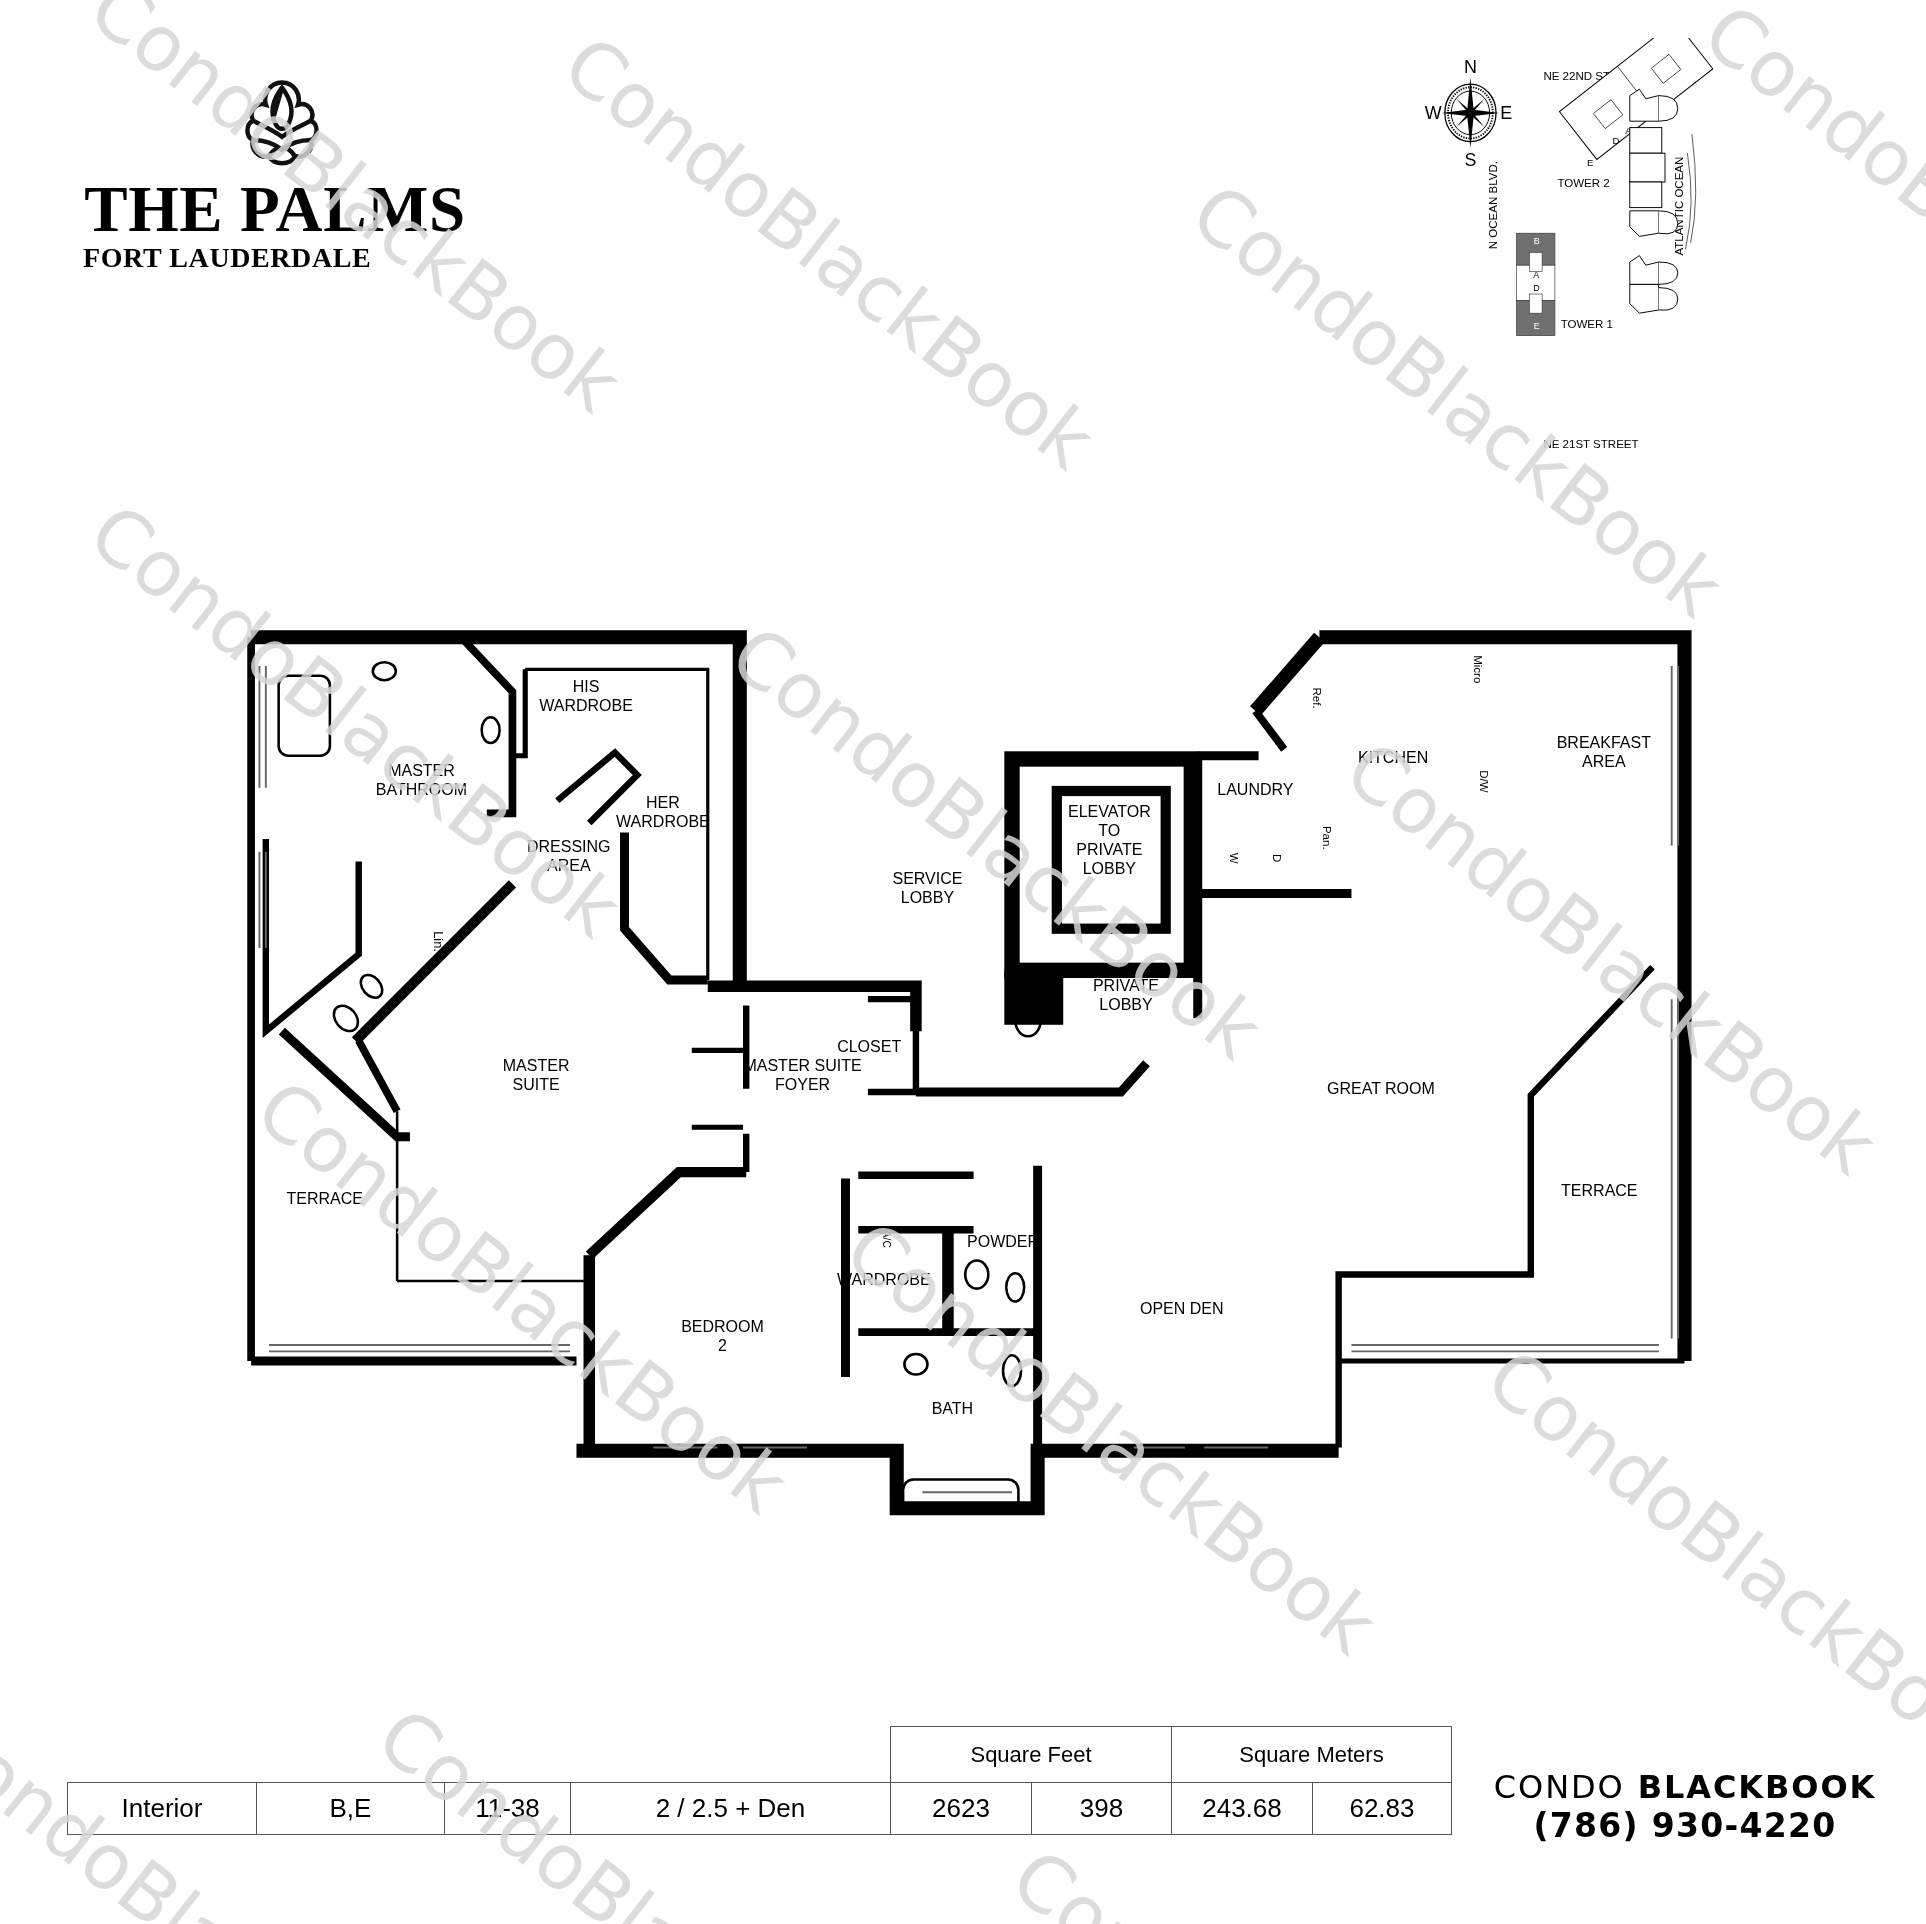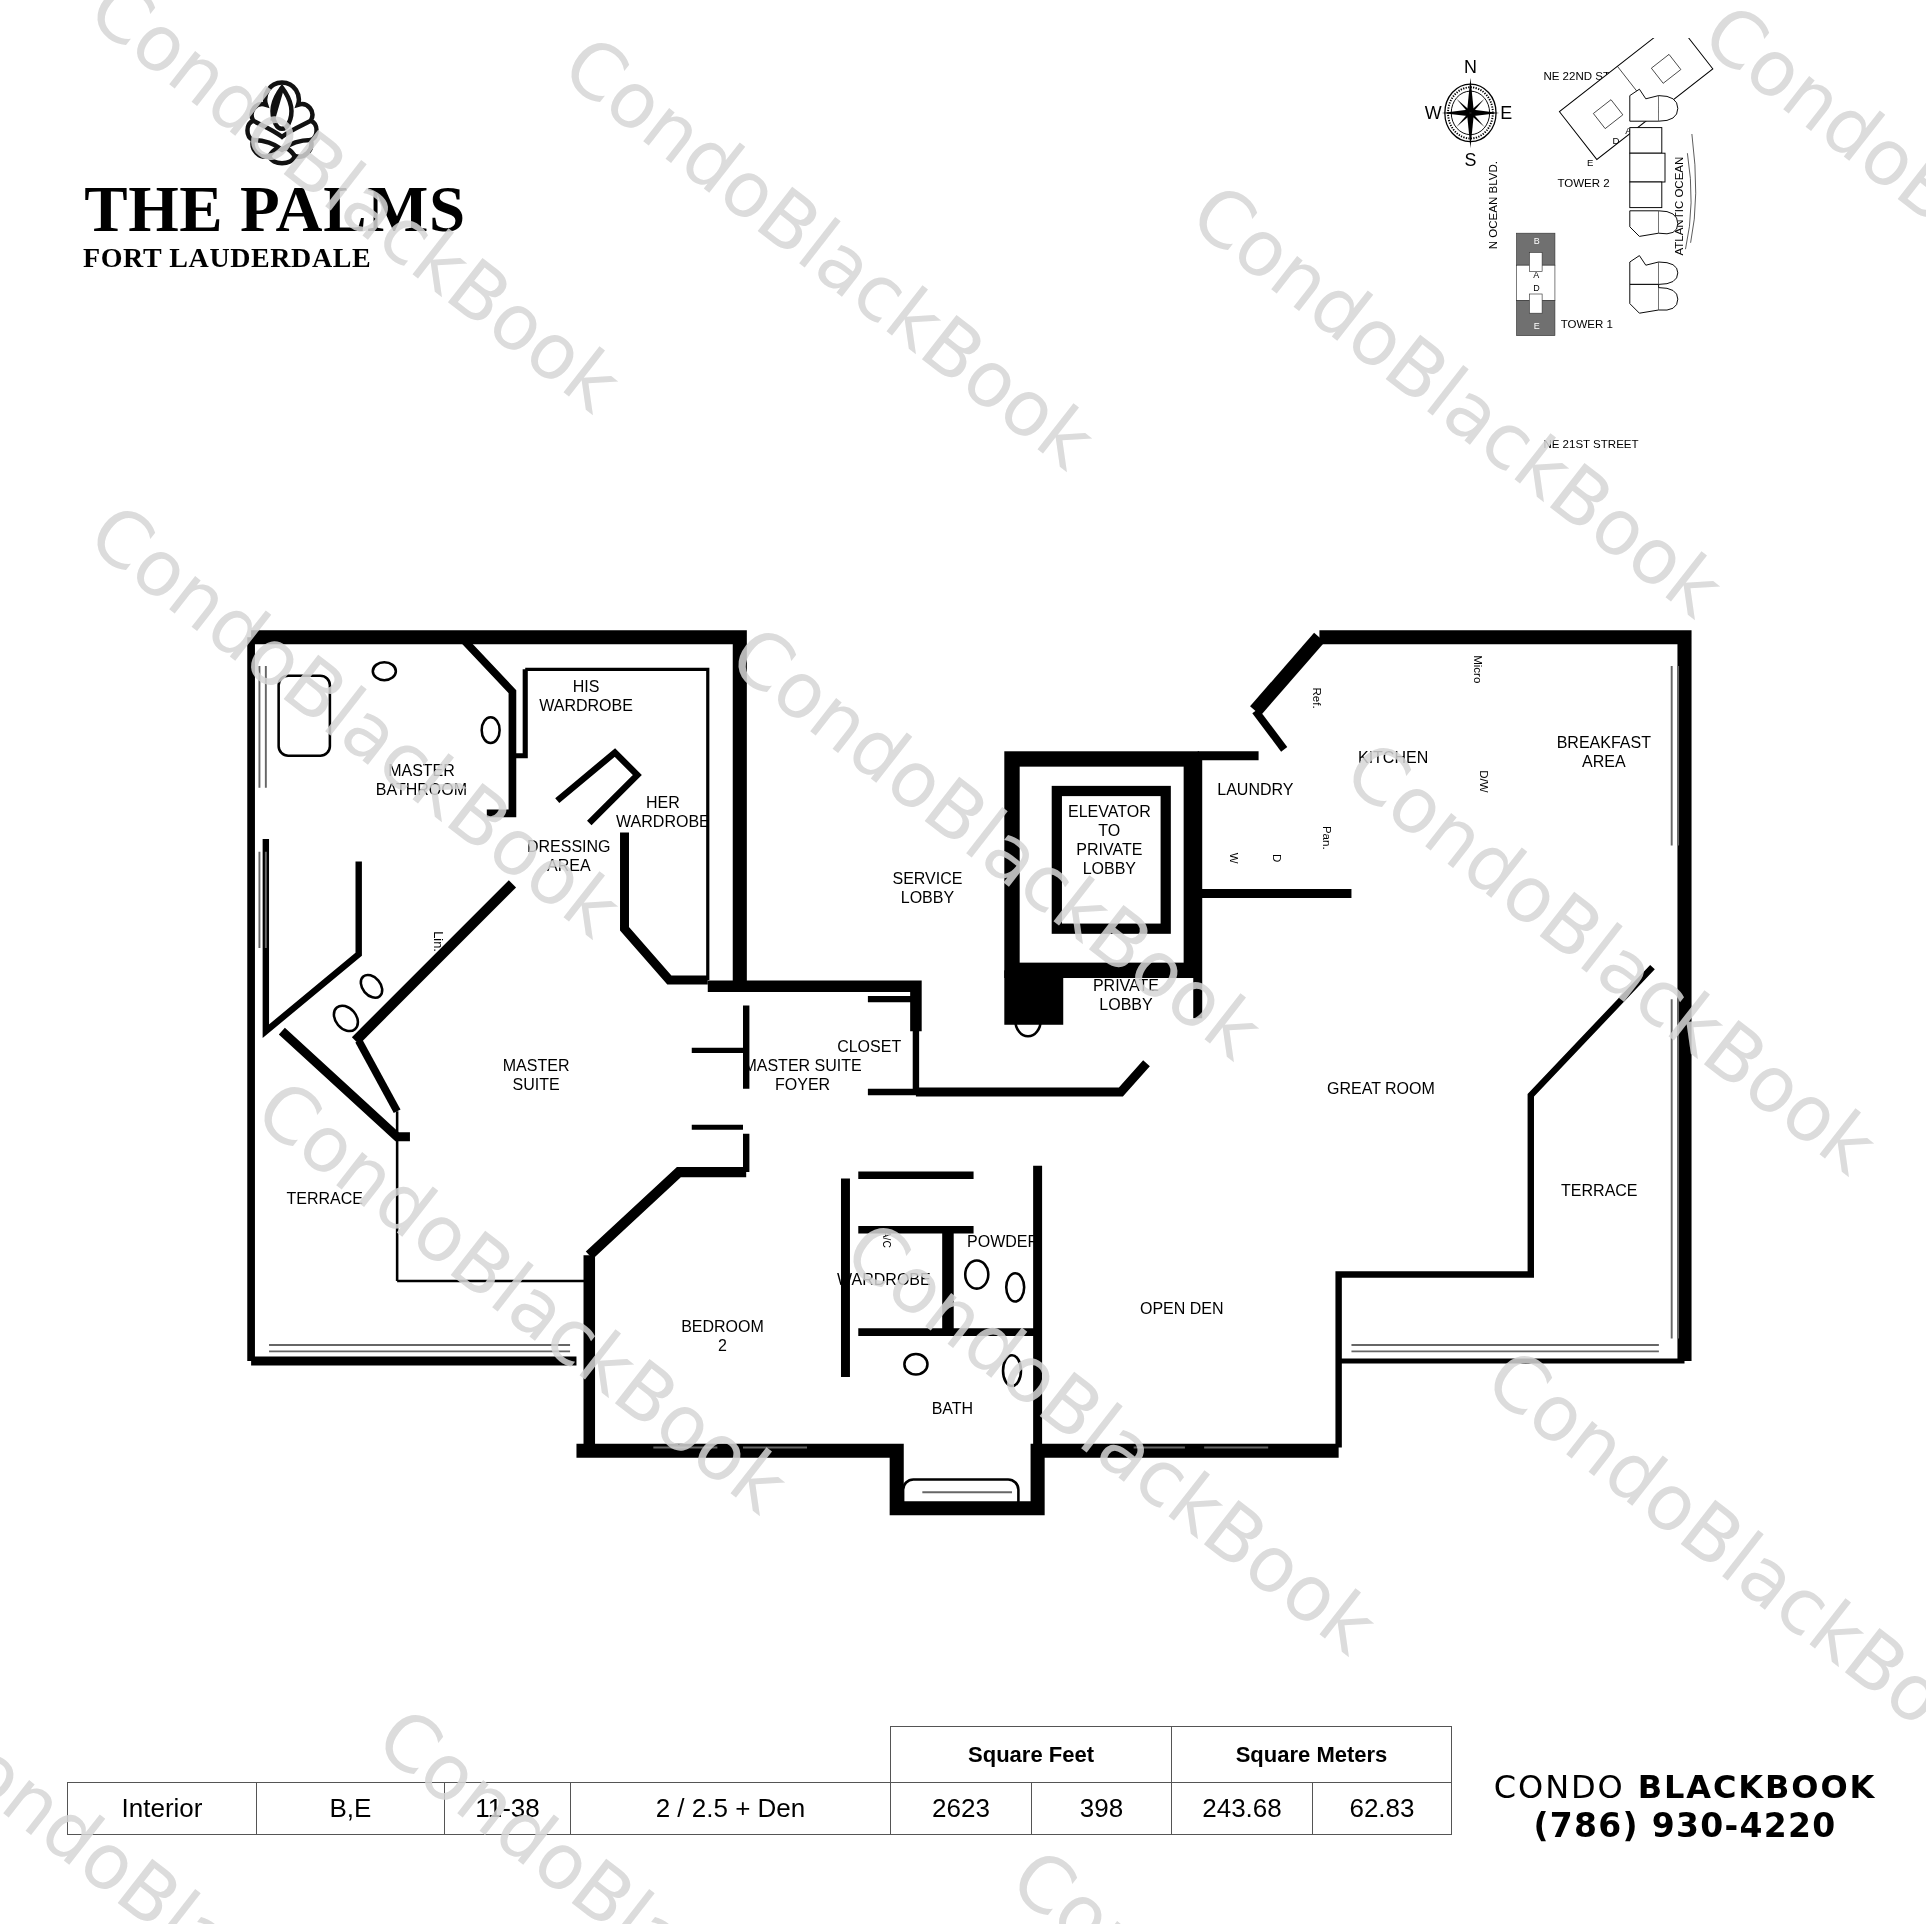--- a/index.html
+++ b/index.html
@@ -10,21 +10,21 @@
   .logo-sub { left: 83px; top: 242px; width: 384px; font-size: 28px; font-weight: bold; letter-spacing: 0.6px; }
   .logo-icon { left: 234px; top: 76px; width: 96px; height: 96px; }
   svg text { font-family: "Liberation Sans", sans-serif; }
   .room-label { font-size: 25px; fill: #000; text-anchor: middle; }
   .keymap-label { font-size: 18px; fill: #000; }
   .table-wrap { left: 67px; top: 1726px; }
   table.specs { border-collapse: collapse; font-family: "Liberation Sans", sans-serif; }
   table.specs td, table.specs th { border: 1.3px solid #555; text-align: center; padding: 0; }
   table.specs th { font-size: 22px; font-weight: bold; height: 55px; }
   table.specs td { font-size: 26px; height: 51px; }
-  table.specs .group-head { font-size: 22px; font-weight: bold; height: 55px; }
+  table.specs .group-head { font-size: 22px; font-weight: normal; height: 55px; }
   table.specs .blank { border: none; }
   .contact { left: 1467px; top: 1768px; width: 436px; text-align: center; font-family: "DejaVu Sans", sans-serif; font-weight: bold; }
   .contact .l1 { font-size: 32px; letter-spacing: 1.9px; }
   .contact .l1 .light { font-weight: normal; }
   .contact .l2 { font-size: 33px; letter-spacing: 1.3px; margin-top: 0; }
   .wm { position: absolute; font-family: "DejaVu Sans", sans-serif; font-size: 77px; color: #d6d6d6; transform-origin: 0 0; white-space: nowrap; pointer-events: none; z-index: 5; opacity: 0.85; }
 </style>
 </head>
 <body>
 

